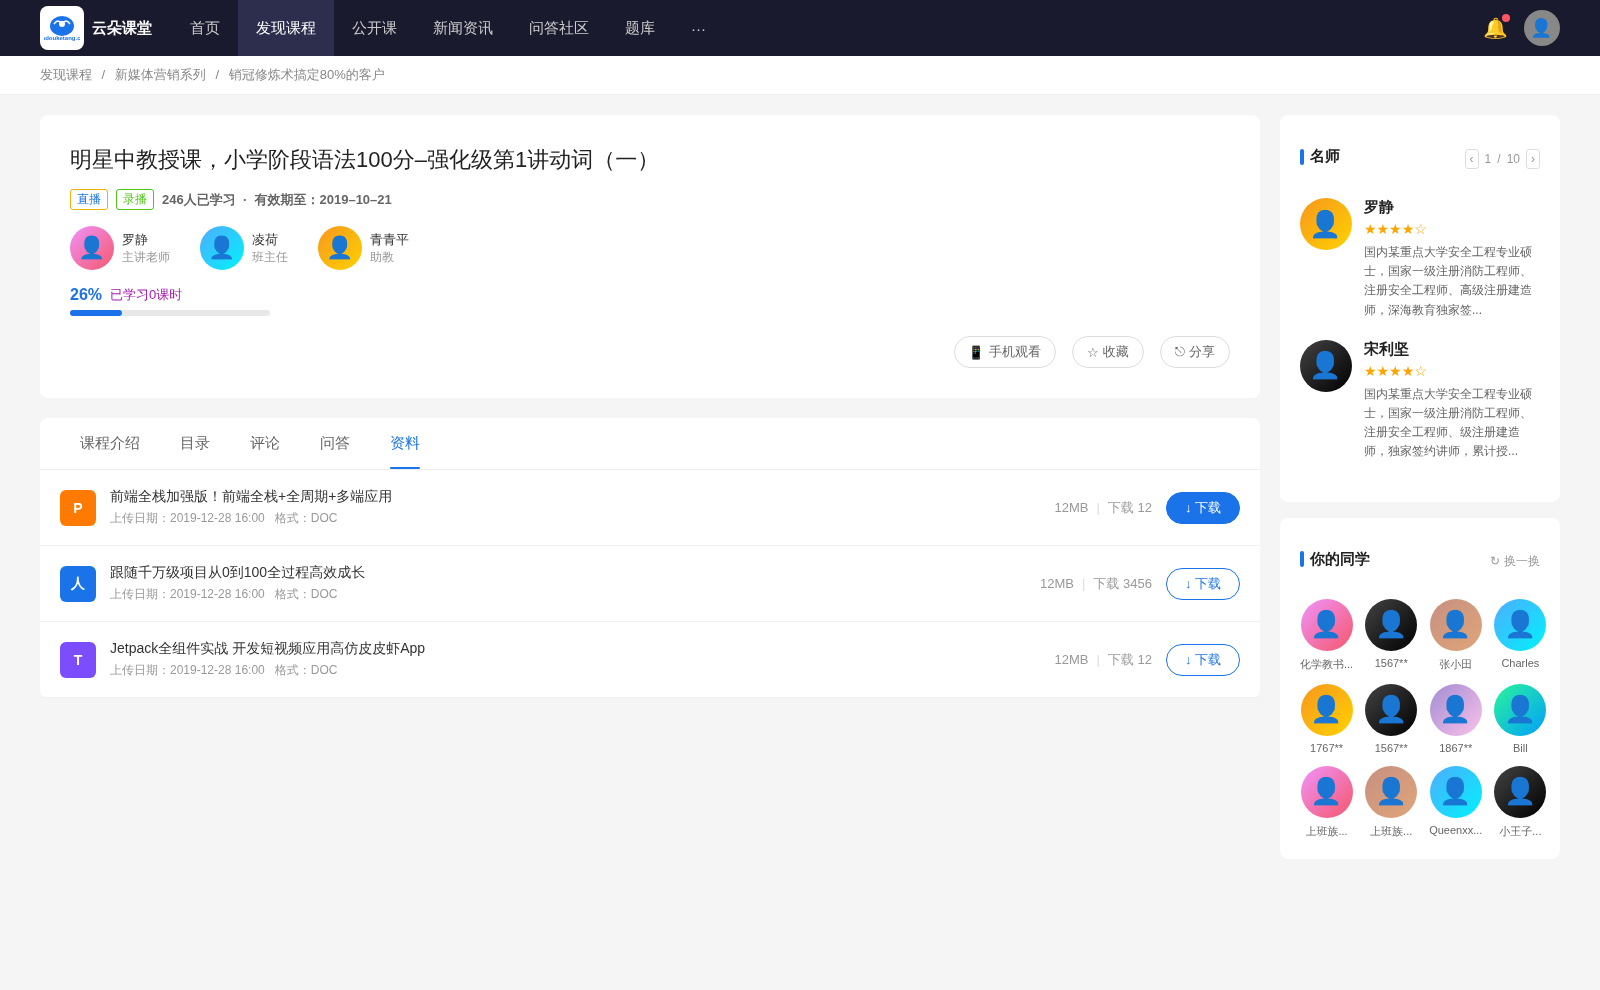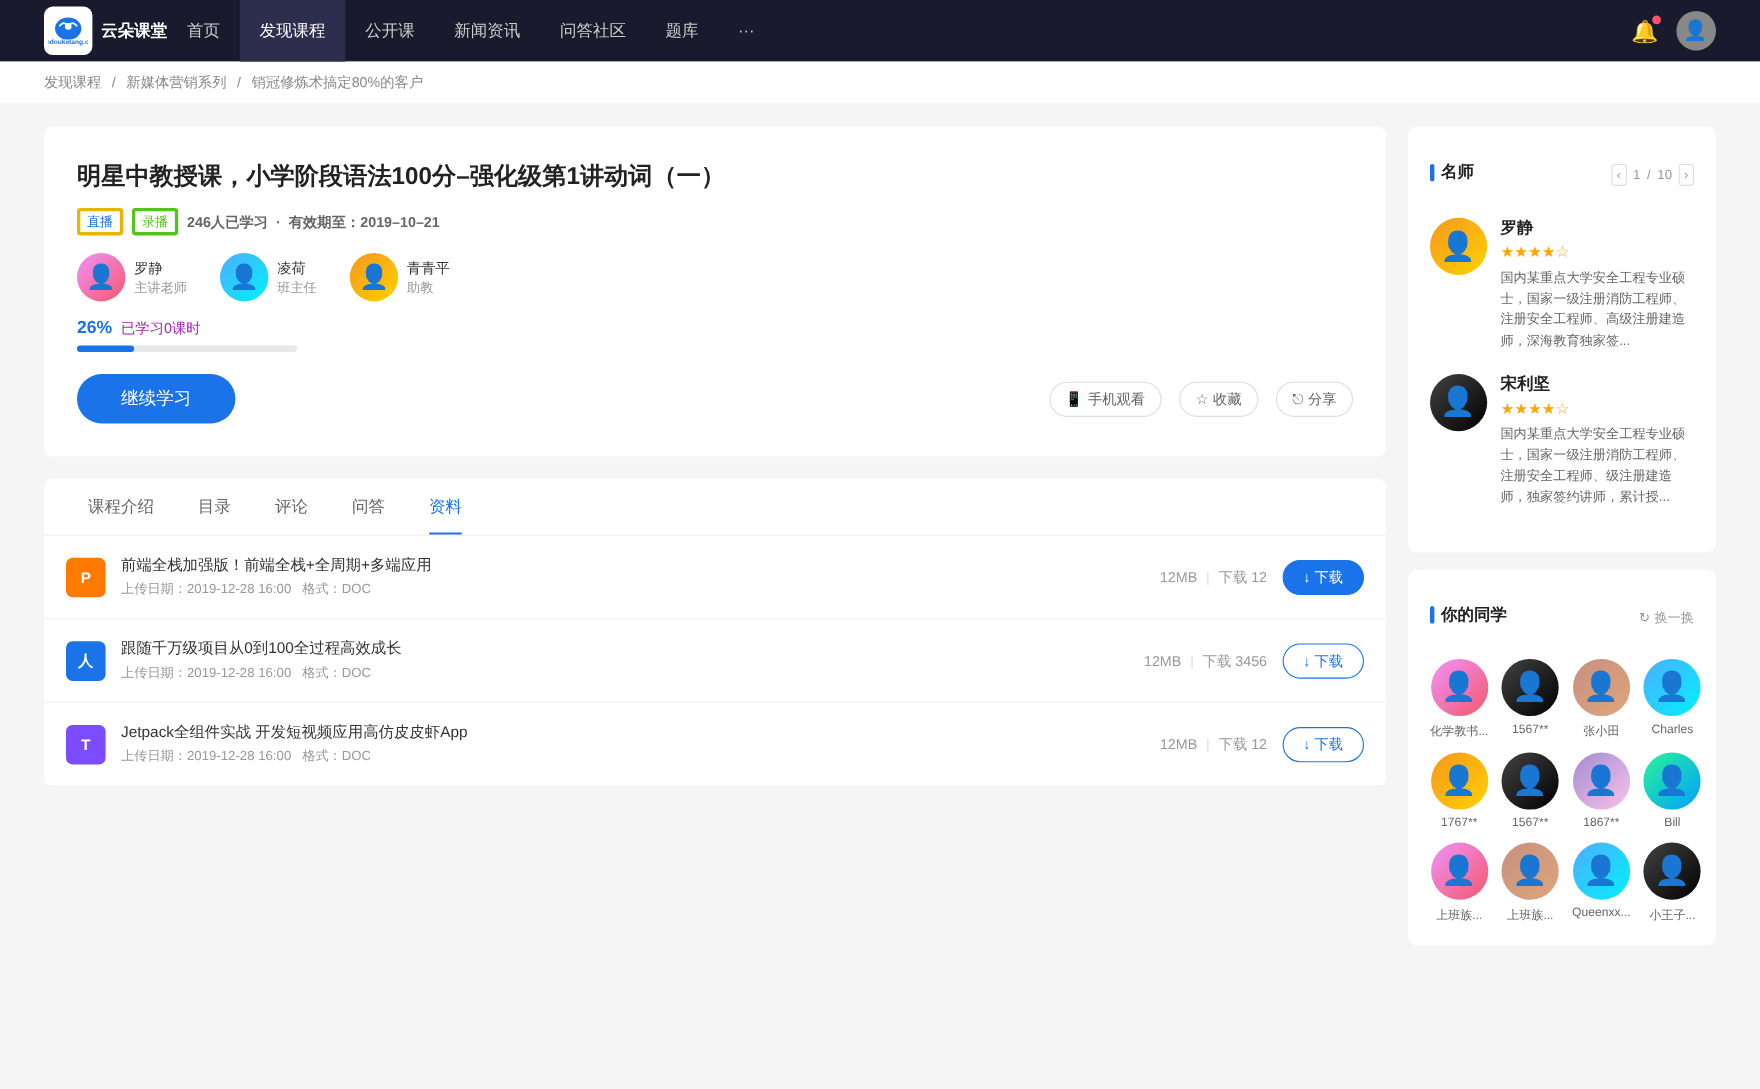--- a/index.html
+++ b/index.html
@@ -1,20 +1,20 @@
 <!DOCTYPE html>
 <html><head>
   <meta charset="utf-8">
   <style>
     * { box-sizing: border-box; margin: 0; padding: 0; }
     body { font-family: -apple-system, BlinkMacSystemFont, "PingFang SC", "Microsoft YaHei", sans-serif; background: #f5f5f5; font-size: 14px; color: #333; }
 
     
     .navbar { background: #1a1a2e; height: 56px; display: flex; align-items: center; padding: 0 40px; gap: 0; }
-    .logo { display: flex; align-items: center; gap: 8px; }
+    .logo { display: flex; align-items: center; gap: 8px; margin-right: 20px; }
     .logo-icon { width: 44px; height: 44px; background: #fff; border-radius: 8px; display: flex; align-items: center; justify-content: center; font-size: 10px; color: #1a73e8; font-weight: bold; }
     .nav-items { display: flex; gap: 0; flex: 1; }
     .nav-item { color: #ccc; padding: 0 18px; height: 56px; display: flex; align-items: center; cursor: pointer; font-size: 15px; }
     .nav-item.active { background: #2d2d4e; color: #fff; }
     .nav-right { display: flex; align-items: center; gap: 16px; }
     .bell-icon { color: #ccc; font-size: 20px; position: relative; cursor: pointer; }
     .bell-dot { width: 8px; height: 8px; background: #f56; border-radius: 50%; position: absolute; top: -2px; right: -2px; }
     .avatar-circle { width: 36px; height: 36px; border-radius: 50%; background: #888; overflow: hidden; cursor: pointer; display: flex; align-items: center; justify-content: center; }
 
     
@@ -22,23 +22,23 @@
     .breadcrumb a { color: #888; text-decoration: none; }
     .breadcrumb span { margin: 0 6px; }
 
     
     .main-layout { display: flex; gap: 20px; padding: 20px 40px; max-width: 1600px; }
     .left-panel { flex: 1; min-width: 0; }
     .right-panel { width: 280px; flex-shrink: 0; }
 
     
     .course-card { background: #fff; border-radius: 8px; padding: 30px; margin-bottom: 20px; }
-    .course-title { font-size: 22px; font-weight: bold; color: #222; margin-bottom: 14px; }
+    .course-title { font-size: 22px; font-weight: normal; color: #222; margin-bottom: 14px; }
     .course-badges { display: flex; align-items: center; gap: 8px; margin-bottom: 16px; }
-    .badge { border: 3px solid #eab308; color: #1a73e8; padding: 1px 6px; border-radius: 3px; font-size: 12px; }
+    .badge { border: 1px solid #eab308; color: #1a73e8; padding: 1px 6px; border-radius: 3px; font-size: 12px; }
     .badge.green { border-color: #52c41a; color: #52c41a; }
     .course-meta { color: #666; font-size: 13px; font-weight: bold; }
     .teachers { display: flex; gap: 30px; margin: 16px 0; }
     .teacher { display: flex; align-items: center; gap: 8px; }
     .teacher-avatar { width: 44px; height: 44px; border-radius: 50%; background: #ddd; overflow: hidden; display: flex; align-items: center; justify-content: center; }
     .teacher-info { display: flex; flex-direction: column; }
     .teacher-name { font-size: 13px; font-weight: 500; color: #333; }
     .teacher-role { font-size: 12px; color: #999; }
     .progress-section { margin: 16px 0; }
     .progress-header { display: flex; align-items: center; gap: 8px; margin-bottom: 6px; }
@@ -192,21 +192,20 @@
         <div class="progress-header">
           <span class="progress-pct">26%</span>
           <span class="progress-label">已学习0课时</span>
         </div>
         <div class="progress-bar-bg">
           <div class="progress-bar-fill"></div>
         </div>
       </div>
 
       <div class="action-row">
-        <button class="btn-continue">继续学习</button>
         <div class="action-links">
           <div class="action-link">
             <span>📱</span>
             <span>手机观看</span>
           </div>
           <div class="action-link">
             <span>☆</span>
             <span>收藏</span>
           </div>
           <div class="action-link">

